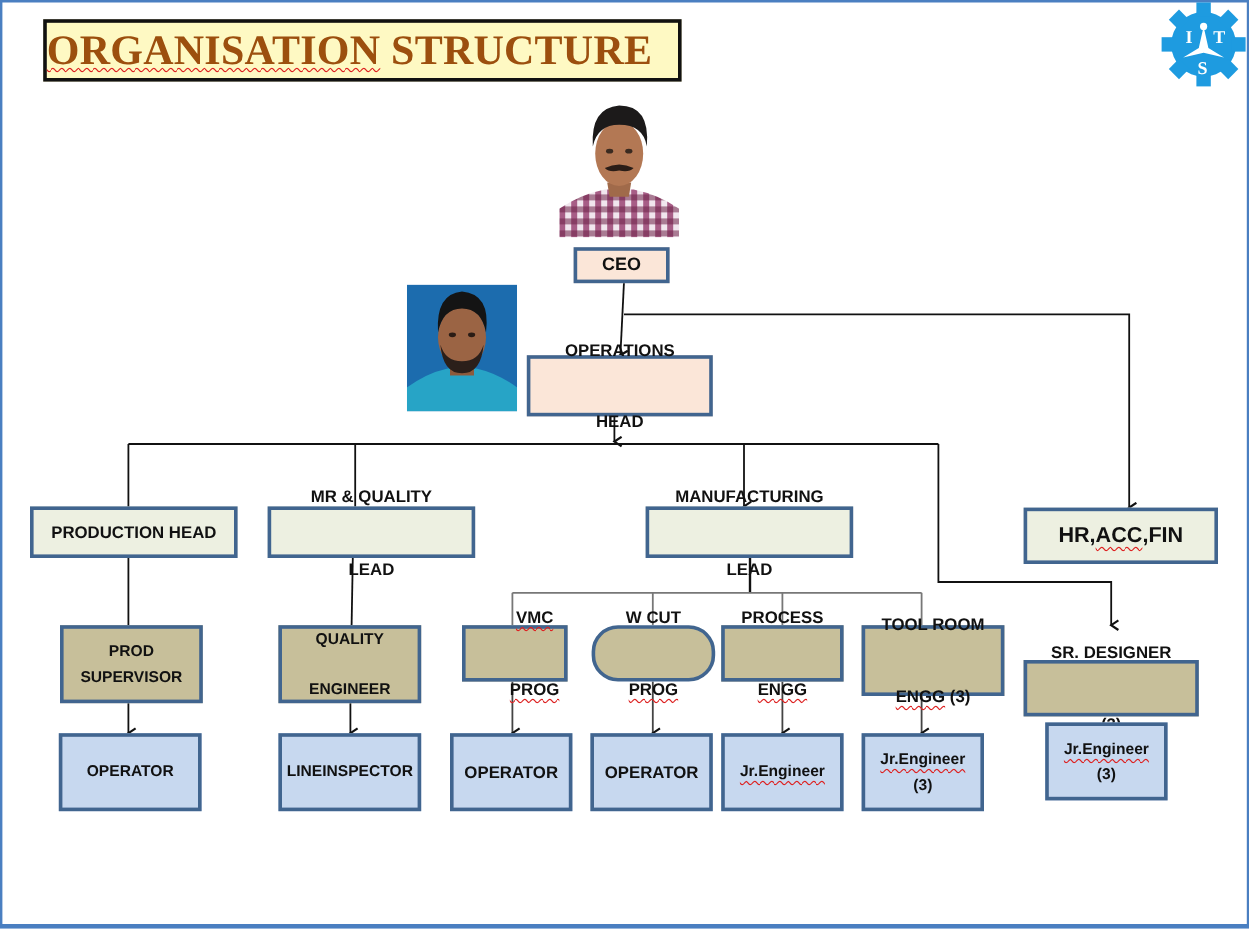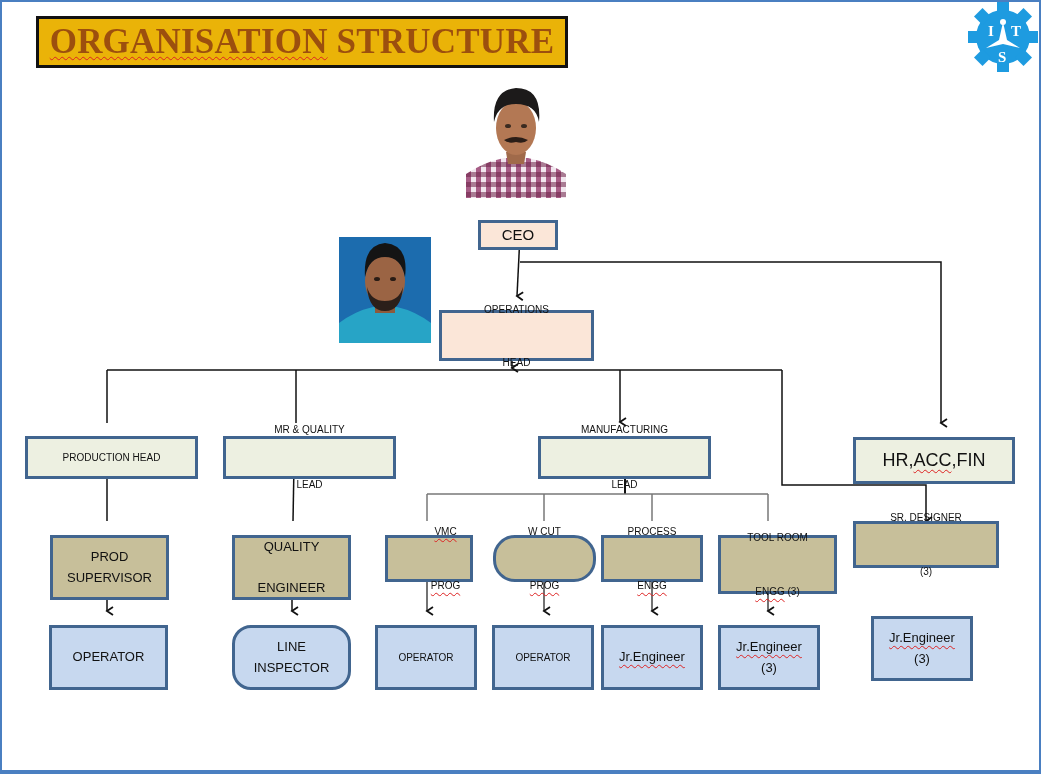--- a/index.html
+++ b/index.html
@@ -2,41 +2,41 @@
 <html><head>
 <meta charset="utf-8">
 <style>
   html, body { margin: 0; padding: 0; background: #ffffff; }
   body { width: 1041px; height: 774px; position: relative; overflow: hidden;
          font-family: "DejaVu Sans", sans-serif; }
   .frame { position: absolute; left: 0; top: 0; width: 1037px; height: 768px;
            border-left: 2px solid #4a7fc1; border-top: 2px solid #4a7fc1;
            border-bottom: 4px solid #4a7fc1; border-right: 2px solid #4a7fc1; }
   .title-box { position: absolute; left: 36px; top: 16px; width: 532px; height: 52px;
-               border: 3px solid #111; background: #eab308; box-sizing: border-box;
-               display: flex; align-items: center; justify-content: center; }
+               border: 3px solid #111; background: #fef9c3; box-sizing: border-box;
+               display: flex; align-items: center; }
   .title-text { font-family: "Liberation Serif", serif; font-weight: bold;
                 font-size: 35px; color: #9c4f0e; letter-spacing: 0.2px; white-space: nowrap; }
   .squiggle { text-decoration: underline wavy #d22; text-decoration-thickness: 1px;
               text-underline-offset: 3px; }
   .logo { position: absolute; left: 966px; top: 0px; width: 74px; height: 74px; }
 
   .photo { position: absolute; overflow: hidden; }
   .photo svg { display: block; }
 
   .node { position: absolute; box-sizing: border-box; border: 3px solid #41658f;
           display: flex; align-items: center; justify-content: center; text-align: center;
-          font-family: "Liberation Sans", sans-serif; font-weight: normal; color: #111;
-          line-height: 1.3; margin-top: 14px; }
+          font-family: "Liberation Sans", sans-serif; font-weight: bold; color: #111;
+          line-height: 1.3; }
   .peach { background: #fbe6d8; }
   .cream { background: #edf0e1; }
   .tan   { background: #c7bf9a; }
   .blue  { background: #c7d8ef; }
   .fs15 { font-size: 15px; }
-  .fs14 { font-size: 10px; gap: 40px; }
+  .fs14 { font-size: 14px; gap: 40px; }
   .fs13 { font-size: 13px; }
   .fs18 { font-size: 18px; }
 
   svg.connectors { position: absolute; left: 0; top: 0; }
 </style>
 </head>
 <body>
 
 <div class="frame"></div>
 
@@ -191,30 +191,30 @@
 <div class="node tan fs14" style="left:601px; top:521px; width:102px; height:47px; flex-direction:column; line-height:1.4;">
   <span>PROCESS</span>
   <span class="squiggle">ENGG</span>
 </div>
 
 <div class="node tan fs14" style="left:718px; top:521px; width:119px; height:59px; flex-direction:column; line-height:1.4;">
   <span>TOOL ROOM</span>
   <span><span class="squiggle">ENGG</span><span> (3)</span></span>
 </div>
 
-<div class="node tan fs14" style="left:853px; top:507px; width:146px; height:47px; flex-direction:column; line-height:1.4;">
+<div class="node tan fs14" style="left:853px; top:550px; width:146px; height:47px; flex-direction:column; line-height:1.4;">
   <span>SR. DESIGNER</span>
   <span>(3)</span>
 </div>
 
 <div class="node blue fs13" style="left:49px; top:611px; width:119px; height:65px;">
   <span>OPERATOR</span>
 </div>
 
-<div class="node blue fs13" style="left:232px; top:611px; width:119px; height:65px; flex-direction:column; line-height:1.55;border-radius:19px;">
+<div class="node blue fs13" style="left:232px; top:611px; width:119px; height:65px; flex-direction:row; line-height:1.55;">
   <span>LINE</span>
   <span>INSPECTOR</span>
 </div>
 
 <div class="node blue fs14" style="left:375px; top:611px; width:102px; height:65px;">
   <span>OPERATOR</span>
 </div>
 
 <div class="node blue fs14" style="left:492px; top:611px; width:102px; height:65px;">
   <span>OPERATOR</span>

